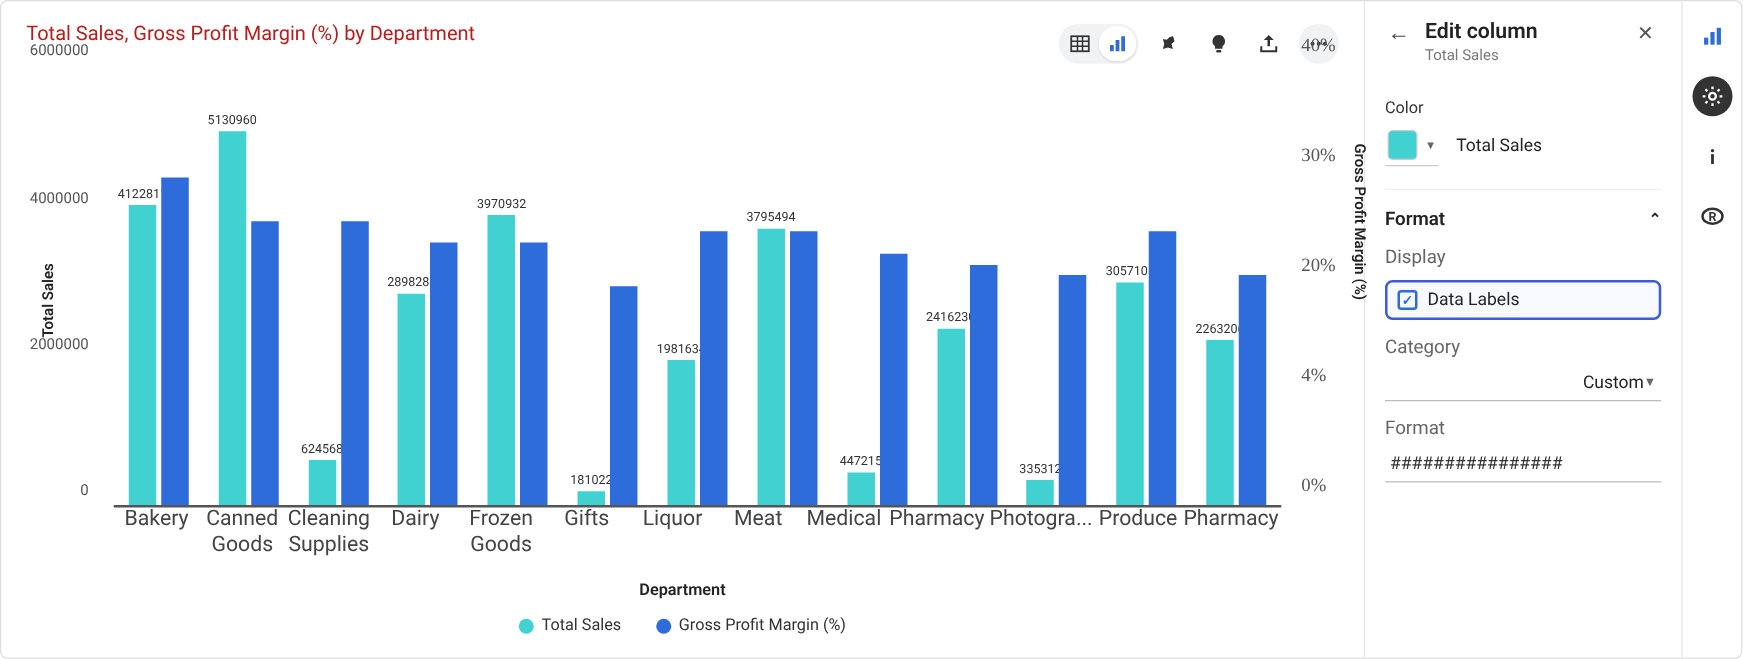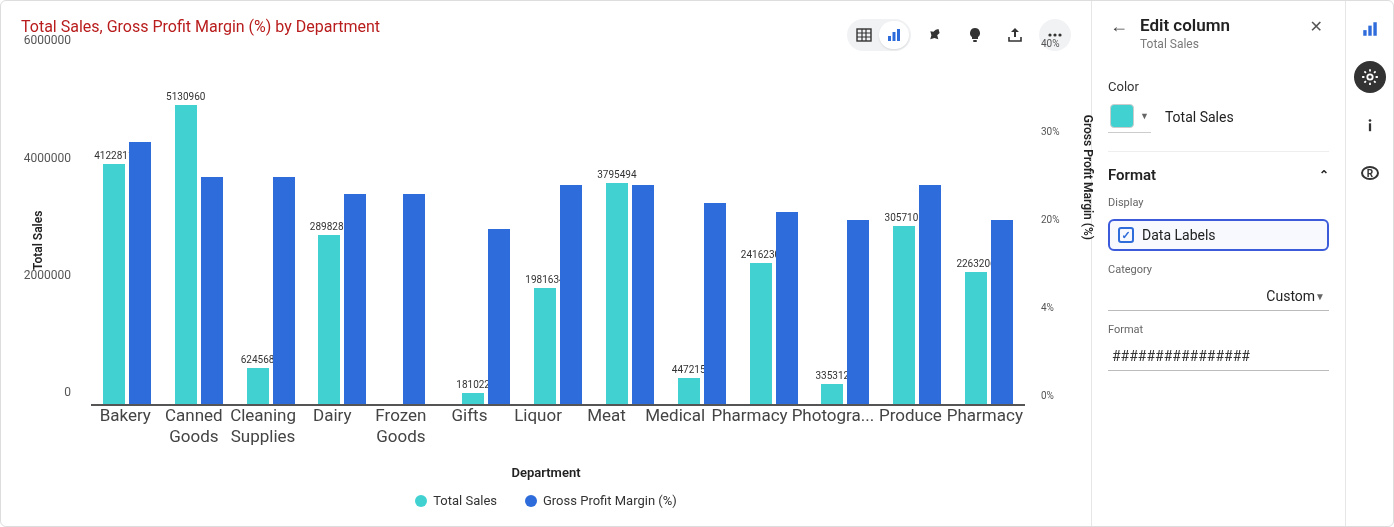--- a/index.html
+++ b/index.html
@@ -8,21 +8,21 @@
 .chart-title { font-size: 16px; font-weight: 400; color: #b91c1c; margin-bottom: 8px; }
 .toolbar { position: absolute; top: 18px; right: 20px; display: flex; gap: 8px; align-items: center; }
 .tool-btn { width: 32px; height: 32px; border-radius: 16px; display: flex; align-items: center; justify-content: center; cursor: pointer; color: #333; }
 .tool-seg { display:flex; background:#f1f2f4; border-radius:16px; padding:2px; }
 .tool-seg .tool-btn { width:30px; height:28px; border-radius:14px; }
 .tool-seg .active { background:#fff; box-shadow:0 1px 2px rgba(0,0,0,0.1); color:#2e6bdb; }
 .chart-area { flex:1; position:relative; padding: 10px 30px 0 70px; }
 .y-ticks { position:absolute; left:0; top:10px; bottom:110px; width:58px; }
 .y-ticks div { position:absolute; right:8px; font-size:12px; color:#555; transform:translateY(-50%); }
 .y2-ticks { position:absolute; right:0; top:10px; bottom:110px; width:34px; }
-.y2-ticks div { position:absolute; left:4px; font-size:10px; color:#555; transform:translateY(-50%); }
+.y2-ticks div { position:absolute; left:4px; font-size:15px; color:#555; transform:translateY(-50%);font-family:Liberation Serif, serif; }
 .y-label { position:absolute; left:10px; top:50%; transform:rotate(-90deg) translateX(10px); transform-origin:left top; font-size:12px; font-weight:600; color:#222; white-space:nowrap; }
 .y2-label { position:absolute; right:-24px; top:50%; transform:rotate(90deg) translateX(-40px); transform-origin:right top; font-size:12px; font-weight:600; color:#222; white-space:nowrap; }
 .plot { position:absolute; left:70px; right:46px; top:10px; bottom:110px; border-bottom:2px solid #555; }
 .bars { position:absolute; inset:0; display:flex; }
 .cat { flex:1; display:flex; align-items:flex-end; justify-content:center; gap:4px; position:relative; }
 .bar { width:22px; position:relative; }
 .bar.s1 { background:#41d1d1; }
 .bar.s2 { background:#2e6bdb; }
 .bar-label { position:absolute; top:-14px; left:50%; transform:translateX(-50%); font-size:10px; color:#333; white-space:nowrap; }
 .x-labels { position:absolute; left:70px; right:46px; bottom:70px; display:flex; }
@@ -37,21 +37,21 @@
 .sb-title { font-size:17px; font-weight:600; }
 .sb-sub { font-size:12px; color:#7a7a7a; margin-top:2px; }
 .close-btn { margin-left:auto; cursor:pointer; font-size:16px; color:#555; padding:2px 6px; }
 .sect-label { font-size:13px; color:#333; margin: 8px 0 6px; }
 .color-row { display:flex; align-items:center; gap:14px; margin-bottom:14px; }
 .color-chip { width:24px; height:24px; background:#41d1d1; border-radius:4px; border:1px solid #ccc; position:relative; }
 .chip-wrap { position:relative; display:flex; align-items:center; border-bottom:1px solid #ccc; padding:4px 2px; }
 .chip-caret { font-size:9px; color:#666; margin-left:6px; }
 .format-head { display:flex; justify-content:space-between; align-items:center; font-weight:600; font-size:15px; border-top:1px solid #eee; padding-top:14px; margin-top:4px; cursor:pointer; }
 .caret-up { font-size:12px; }
-.sub-label { font-size:11px; color:#666; margin-top:12px; margin-bottom:6px; }
+.sub-label { font-size:15px; color:#666; margin-top:12px; margin-bottom:6px; }
 .check-row { display:flex; align-items:center; gap:8px; border:2px solid #3b5bdb; border-radius:6px; padding:6px 8px; background:#f7f9ff; margin-top:4px; }
 .checkbox { width:16px; height:16px; border:2px solid #2e6bdb; border-radius:3px; display:flex; align-items:center; justify-content:center; color:#2e6bdb; font-size:11px; font-weight:bold; }
 .select { border-bottom:1px solid #bbb; padding:6px 4px; font-size:14px; display:flex; justify-content:flex-end; align-items:center; cursor:pointer; }
 .fmt-input { border-bottom:1px solid #bbb; padding:6px 4px; font-size:14px; color:#333; }
 .rail { width:48px; border-left:1px solid #e6e6e6; display:flex; flex-direction:column; align-items:center; padding:12px 0; gap:16px; }
 .rail-btn { width:32px; height:32px; border-radius:16px; display:flex; align-items:center; justify-content:center; color:#333; cursor:pointer; }
 .rail-btn.active { color:#2e6bdb; }
 .rail-btn.dark { background:#333; color:#fff; }
 </style>
 </head>
@@ -144,20 +144,23 @@
             </div>
             <div class="bar s2" style="height:65.00%"></div>
           </div>
           <div class="cat">
             <div class="bar s1" style="height:48.30%">
               <div class="bar-label">2898285</div>
             </div>
             <div class="bar s2" style="height:60.00%"></div>
           </div>
           <div class="cat">
+            <div class="bar s1" style="height:66.18%">
+              <div class="bar-label">3970932</div>
+            </div>
             <div class="bar s2" style="height:60.00%"></div>
           </div>
           <div class="cat">
             <div class="bar s1" style="height:3.02%">
               <div class="bar-label">181022</div>
             </div>
             <div class="bar s2" style="height:50.00%"></div>
           </div>
           <div class="cat">
             <div class="bar s1" style="height:33.03%">

